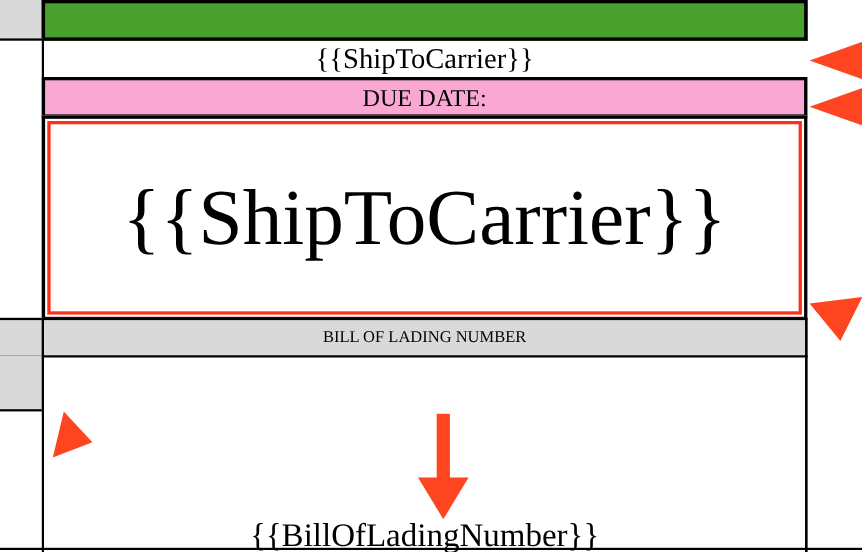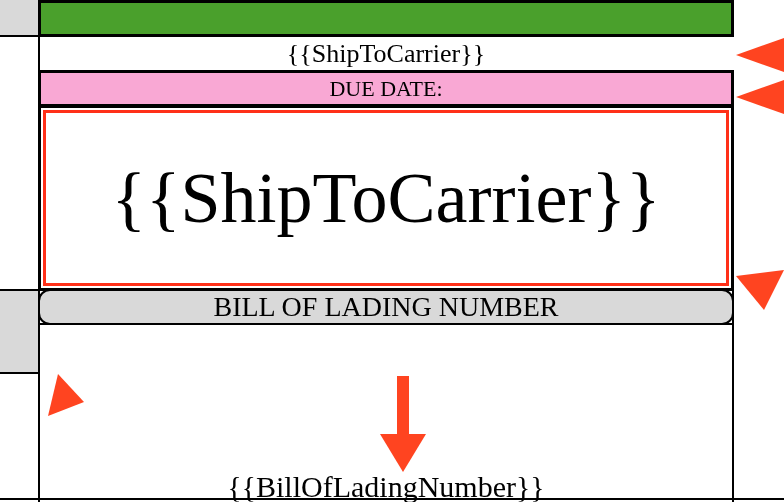--- a/index.html
+++ b/index.html
@@ -64,21 +64,21 @@
 
 <div class="cell" style="left:38px; top:105px; width:696px; height:186px; background:#fff; border-width:3px;">
 </div>
 <div style="position:absolute; left:43px; top:110px; width:686px; height:176px; border:3px solid #ff3018;"></div>
 <div class="cell" style="left:38px; top:105px; width:696px; height:186px; border:none; font-size:72px;">
   <span>{{ShipToCarrier}}</span>
 </div>
 
 <div class="left-stub" style="left:0; top:289px; width:40px; height:36px; background:#d9d9d9; border-left:none;"></div>
 
-<div class="cell" style="left:38px; top:289px; width:696px; height:36px; background:#d9d9d9; font-size:28px;border-radius:12px;">
+<div class="cell" style="left:38px; top:289px; width:696px; height:36px; background:#d9d9d9; font-size:15px;">
   <span>BILL OF LADING NUMBER</span>
 </div>
 
 <div class="left-stub" style="left:0; top:323px; width:40px; height:51px; background:#d9d9d9; border-left:none; border-top:none;"></div>
 
 <div class="cell" style="left:38px; top:323px; width:696px; height:179px; background:#fff; font-size:30px; align-items:flex-end; padding-top:8px; border-bottom:none;">
   <span>{{BillOfLadingNumber}}</span>
 </div>
 
 <div class="hline" style="left:0; top:498px; width:784px;"></div>

